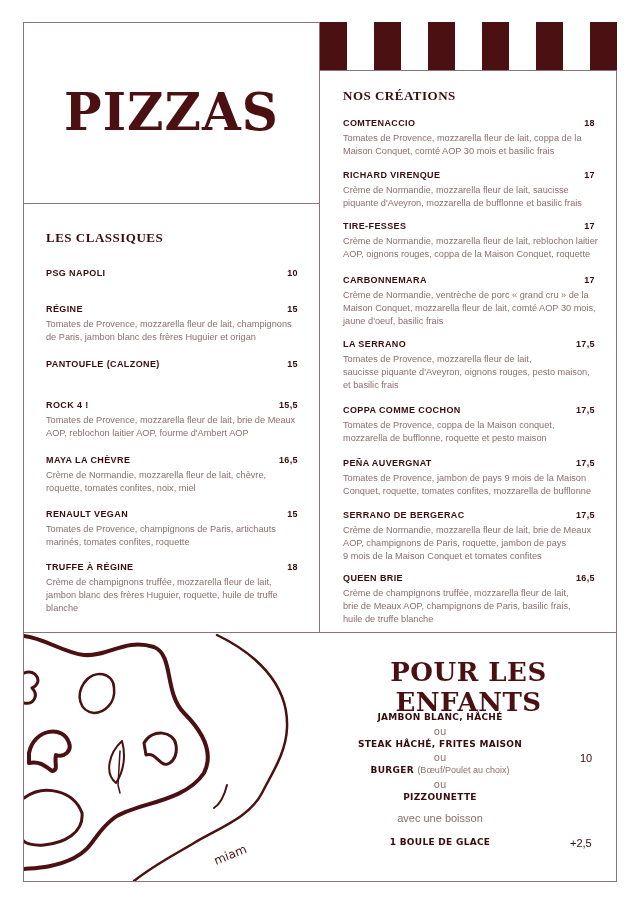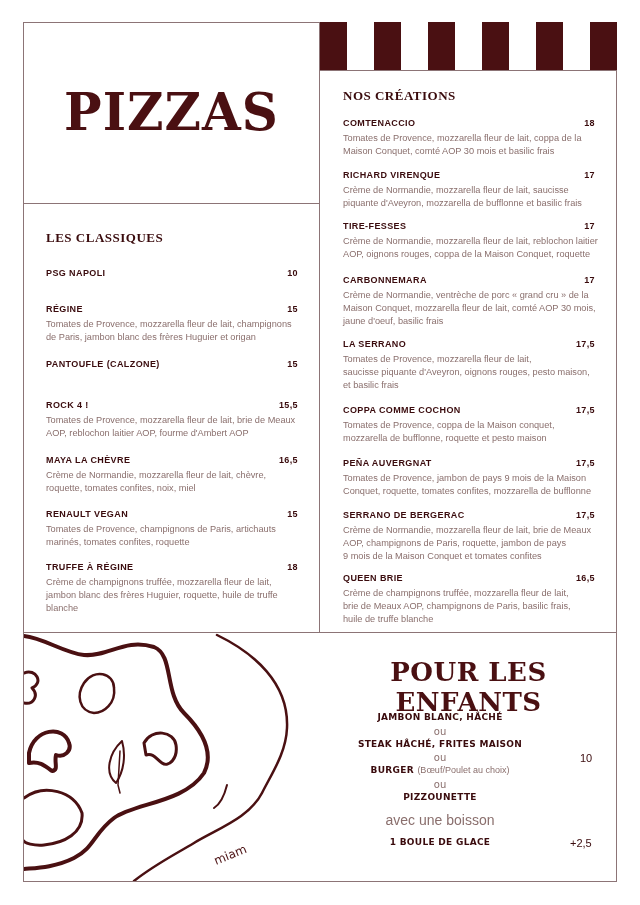--- a/index.html
+++ b/index.html
@@ -25,21 +25,21 @@
   .item-price { font-weight:bold; font-size:9px; }
   .item-desc { font-family:"Liberation Sans", sans-serif; font-size:9.2px; line-height:13px;
                color:#8a6f6d; margin-top:4px; white-space:pre-line; }
   .kids-title { position:absolute; left:320px; top:657px; width:297px; text-align:center;
                 font-family:"DejaVu Serif", serif; font-weight:bold; font-size:26px;
                 color:#4a1012; letter-spacing:0.5px; }
   .kids-line { position:absolute; left:340px; width:200px; text-align:center;
                font-family:"DejaVu Sans", sans-serif; font-size:9px; color:#3a0b0d; }
   .kids-line.bold { font-weight:bold; letter-spacing:0.3px; }
   .kids-line.or { color:#8a6f6d; font-size:10px; }
-  .kids-line.note { color:#8a6f6d; font-family:"Liberation Sans", sans-serif; font-size:14px; }
+  .kids-line.note { color:#8a6f6d; font-family:"Liberation Sans", sans-serif; font-size:11px; }
   .kids-sub { font-weight:normal; color:#8a6f6d; font-family:"Liberation Sans", sans-serif; letter-spacing:0; }
   .kids-price { position:absolute; font-family:Liberation Sans, sans-serif; font-size:11px; color:#3a0b0d; }
   .illustration { position:absolute; left:24px; top:633px; width:296px; height:248px; overflow:hidden; }
 </style>
 </head>
 <body>
 
 <div class="frame"></div>
 <div class="vline" style="left:319px; top:22px; width:1px; height:611px;"></div>
 <div class="hline" style="left:23px; top:203px; width:297px; height:1px;"></div>

